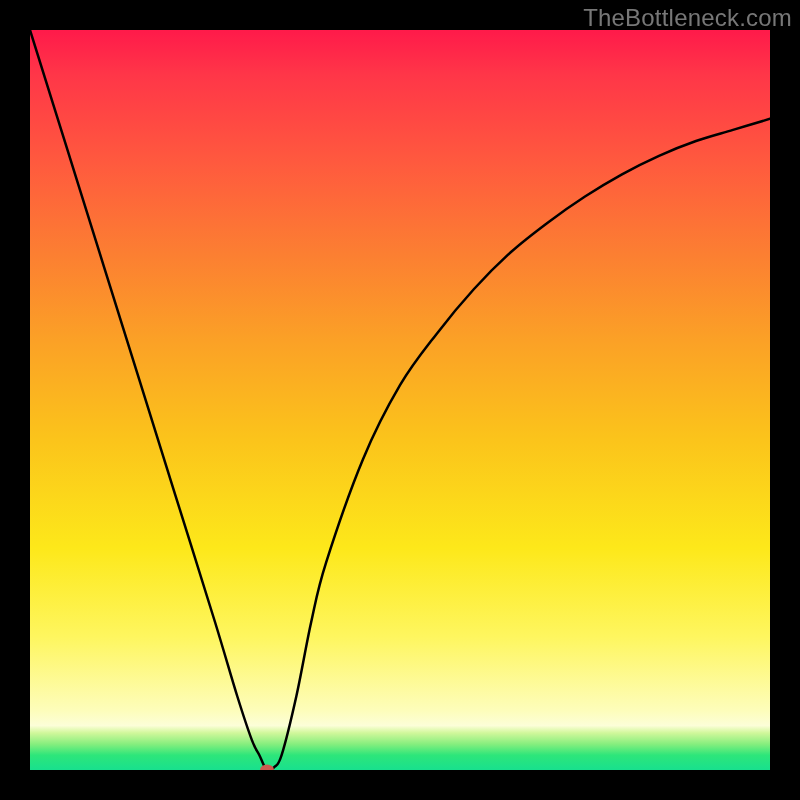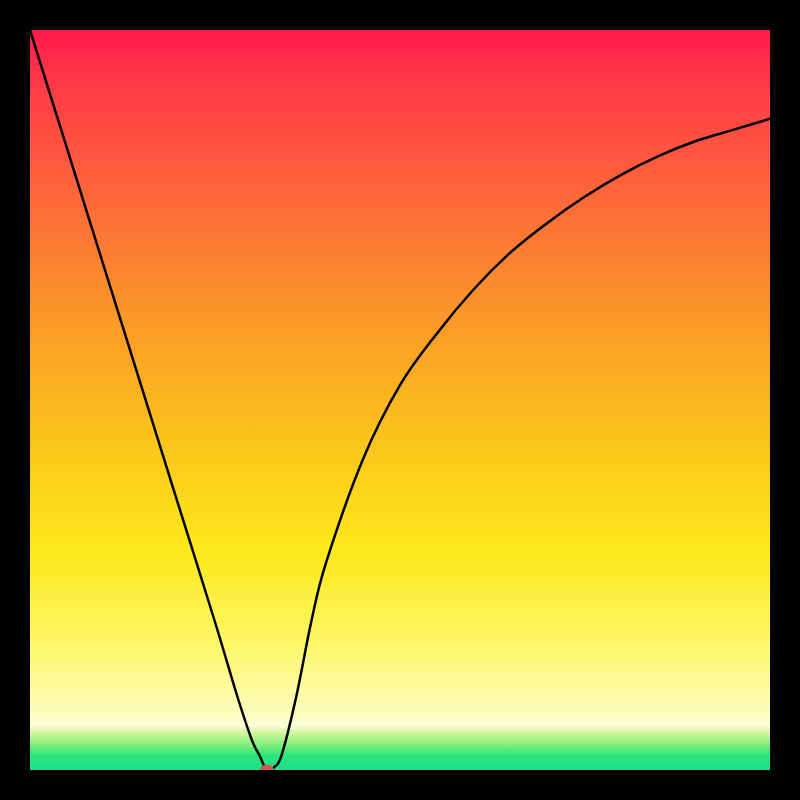--- a/index.html
+++ b/index.html
@@ -70,20 +70,21 @@
     background: #cb5a50;
     transform: translate(-50%, -50%);
     z-index: 10;
   }
 </style>
 </head>
 <body>
 
 <div class="frame">
 
+  <div class="watermark">TheBottleneck.com</div>
 
   <div class="plot-area">
     <div class="gradient-bg"></div>
 
     <svg class="curve" viewBox="0 0 740 740" preserveAspectRatio="none">
       <path id="curve-path" d="M 0,0 C 6.166666666666667,19.73333333333333 24.666666666666664,78.93333333333331 37,118.39999999999998 C 49.333333333333336,157.86666666666665 61.666666666666664,197.3333333333333 74,236.79999999999995 C 86.33333333333333,276.26666666666665 98.66666666666667,315.7333333333333 111,355.2 C 123.33333333333333,394.6666666666667 135.66666666666666,434.1333333333333 148,473.6 C 160.33333333333334,513.0666666666667 175.13333333333333,559.9333333333334 185,592 C 194.86666666666667,624.0666666666666 201.03333333333336,646.2666666666667 207.20000000000002,666 C 213.36666666666667,685.7333333333333 218.3,700.5333333333333 222,710.4 C 225.7,720.2666666666667 226.93333333333334,720.2666666666667 229.4,725.2 C 231.86666666666667,730.1333333333334 234.33333333333334,738.0266666666666 236.8,740 C 239.26666666666668,741.9733333333334 241.73333333333335,739.5066666666667 244.20000000000002,737.04 C 246.66666666666669,734.5733333333333 247.90000000000003,737.0400000000001 251.60000000000002,725.2 C 255.3,713.36 261.46666666666664,688.2 266.4,666 C 271.3333333333333,643.8 276.26666666666665,614.2 281.2,592 C 286.1333333333333,569.8 287.3666666666667,559.9333333333333 296,532.8 C 304.6333333333333,505.66666666666663 320.6666666666667,458.79999999999995 333,429.2 C 345.3333333333333,399.6 357.66666666666663,376.16666666666663 370,355.2 C 382.33333333333337,334.23333333333335 394.66666666666674,319.4333333333334 407.00000000000006,303.40000000000003 C 419.33333333333337,287.3666666666667 431.6666666666667,272.56666666666666 444,259 C 456.3333333333333,245.43333333333334 468.6666666666667,233.1 481,222 C 493.3333333333333,210.9 505.6666666666667,201.64999999999998 518,192.39999999999998 C 530.3333333333334,183.14999999999998 542.6666666666666,174.51666666666668 555,166.5 C 567.3333333333334,158.48333333333332 579.6666666666666,151.0833333333333 592,144.29999999999995 C 604.3333333333334,137.51666666666662 616.6666666666666,131.35000000000005 629,125.80000000000007 C 641.3333333333334,120.25000000000007 653.6666666666666,115.31666666666668 666,111 C 678.3333333333334,106.68333333333332 690.6666666666666,103.59999999999998 703,99.89999999999998 C 715.3333333333334,96.19999999999997 733.8333333333334,90.64999999999996 740,88.79999999999995" fill="none" stroke="#000" stroke-width="2.5" stroke-linecap="round" stroke-linejoin="round"></path>
     </svg>
 
     <div id="minimum-marker" class="marker" style="left: 236.8px; top: 740px;"></div>
   </div>

